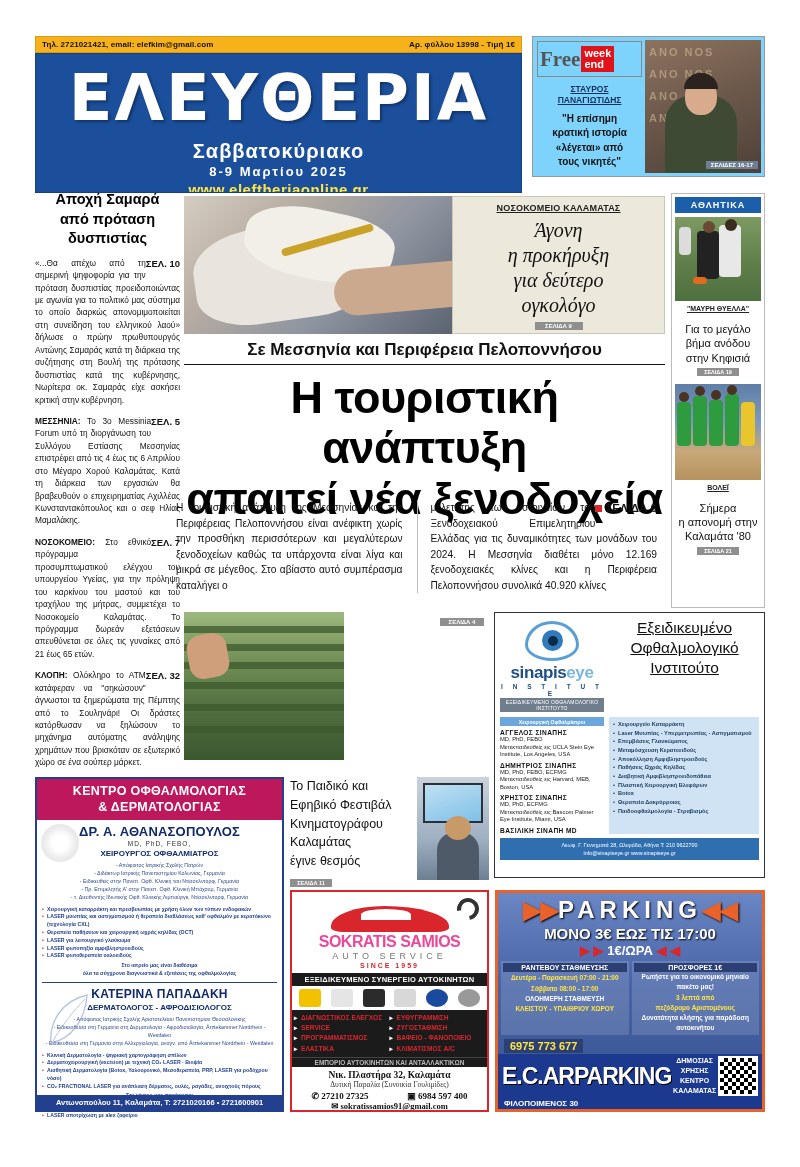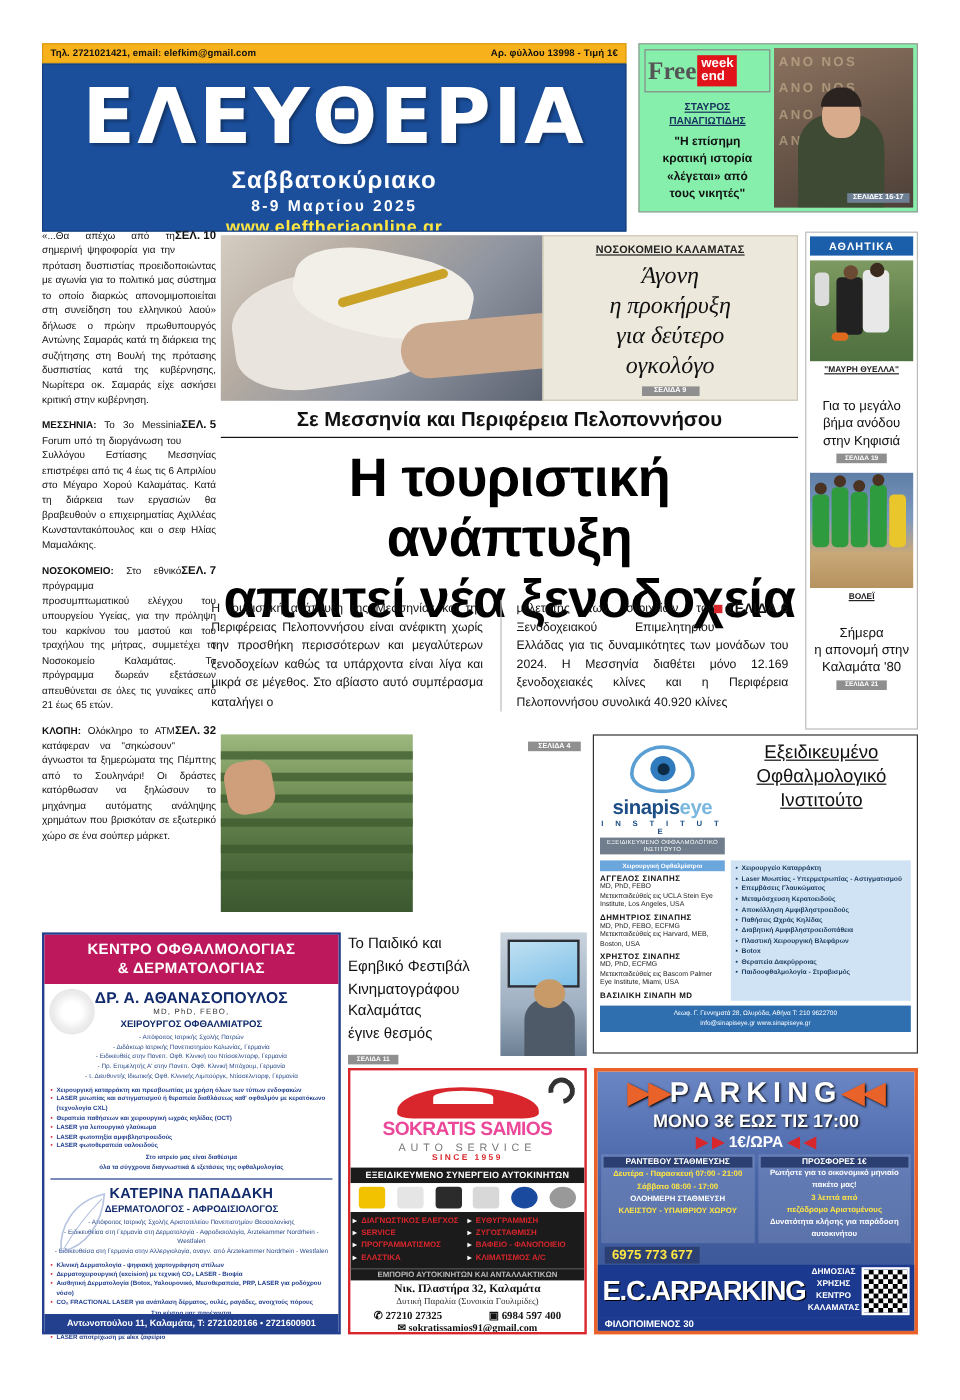--- a/index.html
+++ b/index.html
@@ -37,21 +37,21 @@
     position: absolute; top: 110px; width: 100%; text-align: center;
     color: #fff; font-size: 13px; font-weight: bold; letter-spacing: 2px;
   }
   .logo-url {
     position: absolute; top: 127px; width: 100%; text-align: center;
     color: #ffe642; font-size: 15px; font-weight: bold; letter-spacing: .5px;
   }
 
   
   .promo { position: absolute; left: 532px; top: 36px; width: 233px; height: 141px;
-           border: 1px solid #999; background: #86efac; display: flex; }
+           border: 1px solid #999; background: #7dd3fc; display: flex; }
   .promo-left { width: 112px; padding: 4px 3px 0 4px; }
   .freeweek { border: 1px solid #888; height: 36px; display: flex; align-items: center; padding-left: 2px; }
   .freeweek .free { font-size: 21px; color: #555; font-weight: bold; font-family: "Liberation Serif", serif; }
   .freeweek .wkend { background: #e2121a; color: #fff; font-size: 11px; font-weight: bold;
                      line-height: 1.0; padding: 2px 3px; margin-left: 1px; text-align: left; }
   .promo-name { text-align: center; font-size: 8.5px; font-weight: bold; color: #16315e;
                 margin-top: 7px; text-decoration: underline; line-height: 1.35; }
   .promo-quote { text-align: center; font-size: 10px; font-weight: bold; color: #111;
                  margin-top: 5px; line-height: 1.45; }
   .promo-photo { flex: 1; margin: 3px 3px 3px 0; position: relative;
@@ -115,21 +115,21 @@
   .sports { position: absolute; left: 671px; top: 193px; width: 94px; height: 415px;
             border: 1px solid #bbb; padding: 3px; }
   .sports-hdr { background: #1b5fab; color: #fff; text-align: center; font-size: 9px;
                 font-weight: bold; letter-spacing: 1px; padding: 3px 0; }
   .sp-photo { width: 100%; height: 84px; margin-top: 4px; position: relative; overflow: hidden;
               background: linear-gradient(180deg,#7d9a62 0%,#5f7f4a 55%,#4f7040 100%); }
   .sp-photo.vb { background: linear-gradient(180deg,#5f7fa8 0%,#7d99bf 40%,#c9a878 70%,#b5925f 100%); }
   .sp-photo .pl { position: absolute; border-radius: 4px; }
   .sports .cap-k { text-align: center; font-size: 7px; font-weight: bold; color: #222;
                    text-decoration: underline; margin-top: 4px; }
-  .sports .cap-t { text-align: center; font-size: 11px; color: #111; line-height: 1.3; margin-top: 20px; }
+  .sports .cap-t { text-align: center; font-size: 11px; color: #111; line-height: 1.3; margin-top: 10px; }
   .sports .tag { display: block; margin: 3px auto 0; width: 42px; background: #8f8f8f; color: #fff;
                  font-size: 5.5px; text-align: center; padding: 1px 0; font-weight: bold; }
 
   
   .cuke { position: absolute; left: 184px; top: 612px; width: 300px; height: 148px;
           display: flex; gap: 10px; }
   .cuke-photo { width: 160px; height: 148px; overflow: hidden; position: relative;
                 background: linear-gradient(180deg,#9db87f 0%,#6f8d54 35%,#4d6b3c 70%,#3c5830 100%); }
   .cuke-photo .strip { position: absolute; left: -10px; width: 190px; height: 7px;
                        background: rgba(60,90,45,.75); border-radius: 4px; }
@@ -318,20 +318,25 @@
       <span class="bgtxt" style="left:4px;top:50px;">ANO NOS</span>
       <span class="bgtxt" style="left:4px;top:72px;">ANO NOS</span>
       <div class="person"></div>
       <div class="head"></div>
       <div class="hair"></div>
       <div class="pg-tag">ΣΕΛΙΔΕΣ 16-17</div>
     </div>
   </div>
 
   <div class="leftcol">
+    <h2>
+      <span>Αποχή Σαμαρά</span><br>
+      <span>από πρόταση</span><br>
+      <span>δυσπιστίας</span>
+    </h2>
     <p class="lead-p">
       <span class="pg">ΣΕΛ. 10</span>
       <span>«...Θα απέχω από τη σημερινή ψηφοφορία για την πρόταση δυσπιστίας προειδοποιώντας με αγωνία για το πολιτικό μας σύστημα το οποίο διαρκώς απονομιμοποιείται στη συνείδηση του ελληνικού λαού» δήλωσε ο πρώην πρωθυπουργός Αντώνης Σαμαράς κατά τη διάρκεια της συζήτησης στη Βουλή της πρότασης δυσπιστίας κατά της κυβέρνησης, Νωρίτερα οκ. Σαμαράς είχε ασκήσει κριτική στην κυβέρνηση.</span>
     </p>
     <p class="lead-p">
       <span class="pg">ΣΕΛ. 5</span>
       <b class="kicker">ΜΕΣΣΗΝΙΑ:</b><span> Το 3ο Messinia Forum υπό τη διοργάνωση του Συλλόγου Εστίασης Μεσσηνίας επιστρέφει από τις 4 έως τις 6 Απριλίου στο Μέγαρο Χορού Καλαμάτας. Κατά τη διάρκεια των εργασιών θα βραβευθούν ο επιχειρηματίας Αχιλλέας Κωνσταντακόπουλος και ο σεφ Ηλίας Μαμαλάκης.</span>
     </p>
     <p class="lead-p">
       <span class="pg">ΣΕΛ. 7</span>

